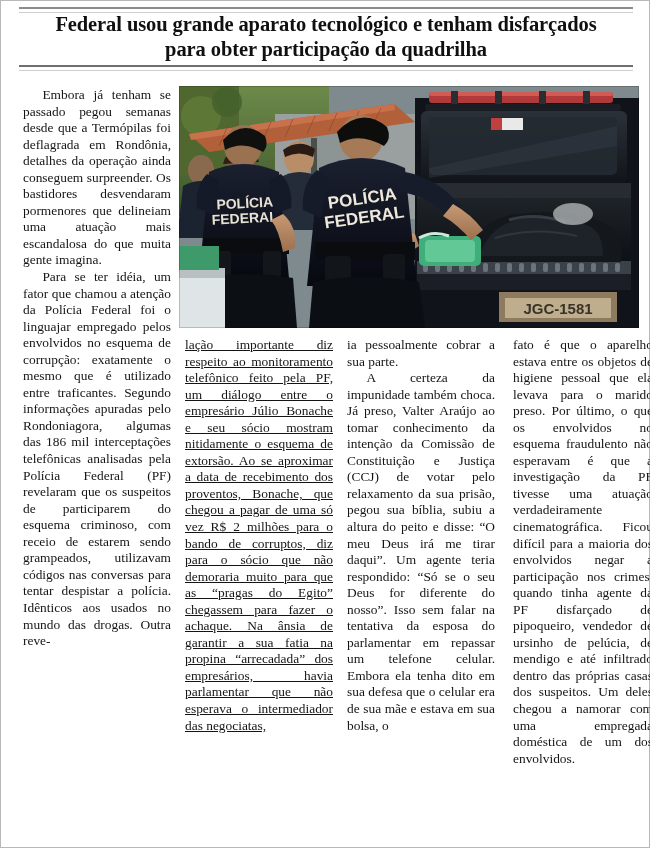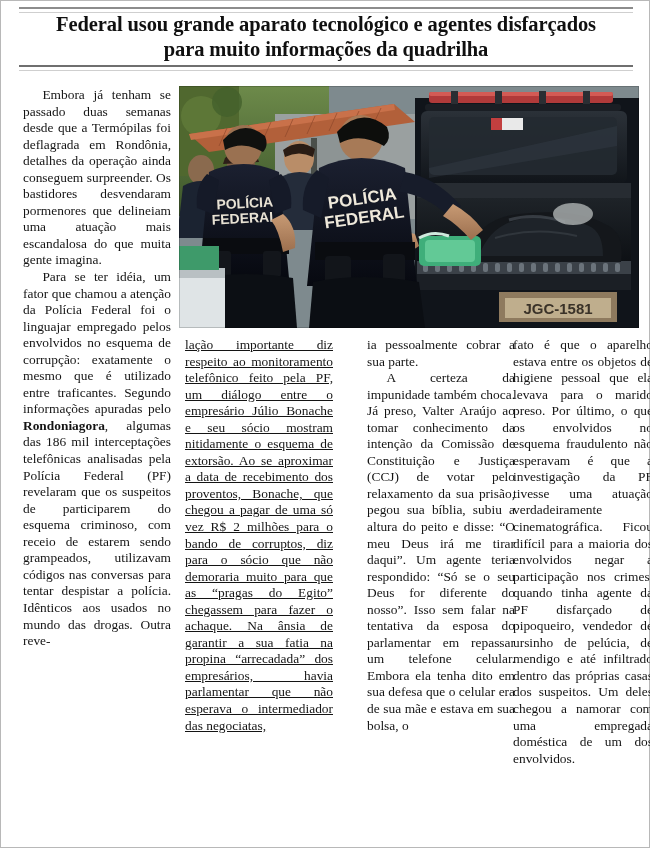--- a/index.html
+++ b/index.html
@@ -75,37 +75,37 @@
     font-size: 13.4px;
     line-height: 16.55px;
     text-align: justify;
     text-justify: inter-word;
     -webkit-hyphens: none;
     hyphens: none;
     color: #141414;
   }
   .col p { margin: 0; text-indent: 1.45em; }
   .col p + p { margin-top: 0px; }
-  .col b { font-weight: bold; }
+  .col b { font-weight: normal; }
 
   #col1 { left: 22px;  top: 86px;  width: 148px; height: 740px; }
   #col2 { left: 184px; top: 336px; width: 148px; height: 490px; text-decoration: underline; }
-  #col3 { left: 346px; top: 336px; width: 148px; height: 490px; margin-left: 20px; }
+  #col3 { left: 346px; top: 336px; width: 148px; height: 490px; }
   #col4 { left: 512px; top: 336px; width: 140px; height: 490px; }
 </style>
 </head>
 <body>
 
 <div id="page">
 
   <div class="rule-top"></div>
 
   <div class="headline">
-    <span class="hl-line">Federal usou grande aparato tecnológico e agentes disfarçados</span>
-    <span class="hl-line">para muito informações da quadrilha</span>
+    <span class="hl-line">Federal usou grande aparato tecnológico e tenham disfarçados</span>
+    <span class="hl-line">para obter participação da quadrilha</span>
   </div>
 
   <div class="rule-bottom"></div>
 
   <div id="photo">
     <svg width="460" height="242" viewBox="0 0 460 242">
       <defs>
         <linearGradient id="gFoliage" x1="0" y1="0" x2="0" y2="1">
           <stop offset="0" stop-color="#6d8a4a"></stop>
           <stop offset="1" stop-color="#3c552a"></stop>
@@ -261,21 +261,21 @@
 
       <rect x="0" y="182" width="46" height="60" fill="#dfe4e6"></rect>
       <rect x="0" y="182" width="46" height="10" fill="#b9c0c3"></rect>
       <rect x="0" y="160" width="40" height="24" fill="#3e9a6a"></rect>
 
       <rect x="0" y="0" width="460" height="242" fill="none" stroke="#000000" stroke-opacity="0.18" stroke-width="2"></rect>
     </svg>
   </div>
 
   <div class="col" id="col1">
-    <p>Embora já tenham se passado duas semanas desde que a Termópilas foi deflagrada em Rondônia, detalhes da operação ainda conseguem surpreender. Os bastidores desvendaram pormenores que delineiam uma atuação mais escandalosa do que muita gente imagina.</p>
+    <p>Embora já tenham se passado pegou semanas desde que a Termópilas foi deflagrada em Rondônia, detalhes da operação ainda conseguem surpreender. Os bastidores desvendaram pormenores que delineiam uma atuação mais escandalosa do que muita gente imagina.</p>
     <p><span>Para se ter idéia, um fator que chamou a atenção da Polícia Federal foi o linguajar empregado pelos envolvidos no esquema de corrupção: exatamente o mesmo que é utilizado entre traficantes. Segundo informações apuradas pelo </span><b>Rondoniagora</b><span>, algumas das 186 mil interceptações telefônicas analisadas pela Polícia Federal (PF) revelaram que os suspeitos de participarem do esquema criminoso, com receio de estarem sendo grampeados, utilizavam códigos nas conversas para tentar despistar a polícia. Idênticos aos usados no mundo das drogas. Outra reve-</span></p>
   </div>
 
   <div class="col" id="col2">
     <p style="text-indent:0">lação importante diz respeito ao monitoramento telefônico feito pela PF, um diálogo entre o empresário Júlio Bonache e seu sócio mostram nitidamente o esquema de extorsão. Ao se aproximar a data de recebimento dos proventos, Bonache, que chegou a pagar de uma só vez R$ 2 milhões para o bando de corruptos, diz para o sócio que não demoraria muito para que as “pragas do Egito” chegassem para fazer o achaque. Na ânsia de garantir a sua fatia na propina “arrecadada” dos empresários, havia parlamentar que não esperava o intermediador das negociatas,</p>
   </div>
 
   <div class="col" id="col3">
     <p style="text-indent:0">ia pessoalmente cobrar a sua parte.</p>
     <p>A certeza da impunidade também choca. Já preso, Valter Araújo ao tomar conhecimento da intenção da Comissão de Constituição e Justiça (CCJ) de votar pelo relaxamento da sua prisão, pegou sua bíblia, subiu a altura do peito e disse: “O meu Deus irá me tirar daqui”. Um agente teria respondido: “Só se o seu Deus for diferente do nosso”. Isso sem falar na tentativa da esposa do parlamentar em repassar um telefone celular. Embora ela tenha dito em sua defesa que o celular era de sua mãe e estava em sua bolsa, o</p>

